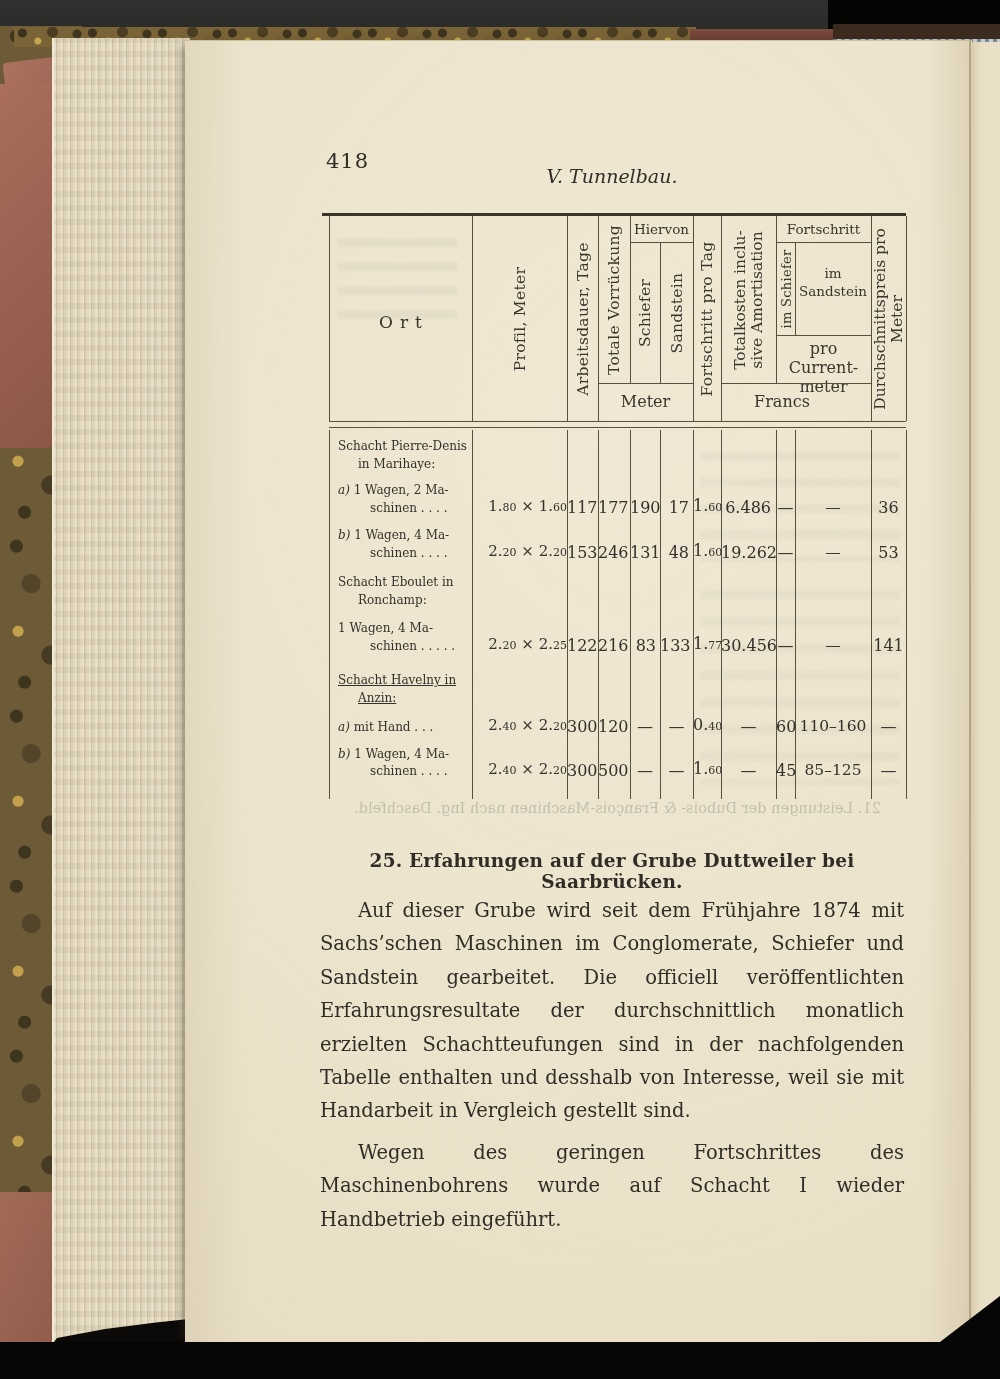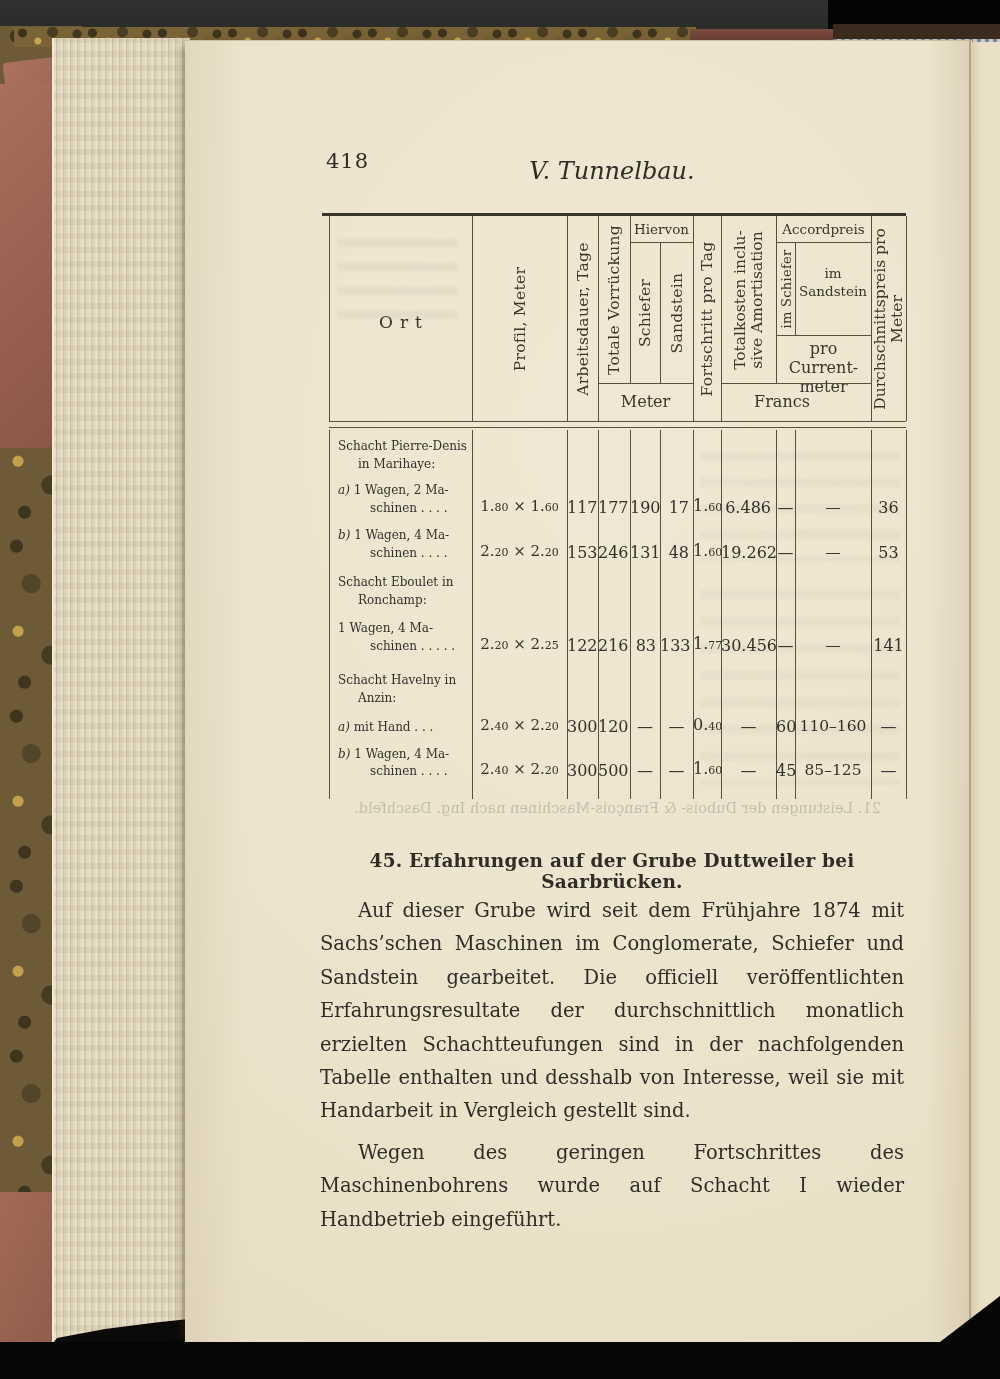--- a/index.html
+++ b/index.html
@@ -60,21 +60,21 @@
   .gutter-line{position:absolute;left:969px;top:40px;width:2px;height:1303px;background:#b5a584;z-index:6;}
   .right-sliver{position:absolute;left:971px;top:42px;width:29px;height:1301px;z-index:5;
     background:linear-gradient(90deg,#d9cdae,#e8dfc6 10px);}
   .corner-black{position:absolute;left:925px;top:1290px;width:75px;height:60px;z-index:7;background:#070606;
     clip-path:polygon(6% 100%,100% 10%,100% 100%);}
   .bottom-black{position:absolute;left:0;top:1342px;width:1000px;height:37px;background:#070606;z-index:8;}
 
   
   .print{color:#312d26;}
   #page-number{position:absolute;left:326px;top:149px;font-size:21px;letter-spacing:1px;z-index:9;}
-  #running-head{position:absolute;left:312px;top:157px;width:600px;text-align:center;font-style:italic;font-size:24px;z-index:9;}
+  #running-head{position:absolute;left:312px;top:165px;width:600px;text-align:center;font-style:italic;font-size:19px;z-index:9;}
 
   #tableWrap{position:absolute;left:322px;top:213px;width:586px;height:594px;z-index:9;}
   .topbar{position:absolute;left:0;top:0;width:584px;height:3px;background:#3a352b;}
   .vline{position:absolute;width:1px;background:#56503f;}
   .hline{position:absolute;height:1px;background:#56503f;}
 
   .hc{position:absolute;color:#3a352c;}
   .vt{position:absolute;left:50%;top:50%;transform:translate(-50%,-50%) rotate(-90deg);
       white-space:nowrap;text-align:center;font-size:15.5px;letter-spacing:.3px;}
   .vt2{position:absolute;left:50%;top:50%;transform:translate(-50%,-50%) rotate(-90deg);
@@ -103,29 +103,29 @@
   .h-c9 .vt{font-size:13px;}
 
   #tbody{position:absolute;left:7px;top:217px;width:577px;}
   .trow{display:grid;grid-template-columns:143px 95px 31px 32px 30px 33px 28px 55px 19px 76px 35px;
         align-items:end;font-size:16px;line-height:17.5px;color:#34302a;}
   #tbody .trow:nth-child(1){margin-top:8px;}
   #tbody .trow:nth-child(2){margin-top:9px;}
   #tbody .trow:nth-child(3){margin-top:10px;}
   #tbody .trow:nth-child(4){margin-top:12px;}
   #tbody .trow:nth-child(5){margin-top:11px;}
-  #tbody .trow:nth-child(6){margin-top:17px;}
+  #tbody .trow:nth-child(6){margin-top:17px;text-decoration:underline;}
   #tbody .trow:nth-child(7){margin-top:9px;}
   #tbody .trow:nth-child(8){margin-top:9px;}
   .ort{padding-left:9px;font-size:12px;}
   .ort .l1,.ort .l2{display:block;white-space:nowrap;}
   .ort .l2{padding-left:20px;margin-left:12px;}
   .grow .ort .l2{padding-left:8px;}
   .cell{padding-bottom:1px;}
-  .c2{text-align:center;font-size:15px;}
+  .c2{text-align:right;font-size:15px;}
   .c3,.c4,.c5,.c6{text-align:right;padding-right:4px;}
   .c7{text-align:right;padding-right:3px;}
   .c8{text-align:right;padding-right:5px;}
   .c9{text-align:right;padding-right:2px;}
   .c10{text-align:center;font-size:15.5px;}
   .c11{text-align:center;}
   .dash{text-align:center;padding-right:0;}
   .sm{font-size:11px;letter-spacing:0;}
 
   #section-heading{position:absolute;left:312px;top:850px;width:600px;text-align:center;
@@ -201,21 +201,21 @@
     <div class="hc h-c7">
       <div class="vt">Fortschritt pro Tag</div>
     </div>
     <div class="hc h-c8">
       <div class="vt2" style="width:160px">
         <span>Totalkosten inclu-</span>
         <span>sive Amortisation</span>
       </div>
     </div>
     <div class="hc h-accord">
-      <div class="hd-small">Accordpreis</div>
+      <div class="hd-small">Fortschritt</div>
     </div>
     <div class="hc h-c9">
       <div class="vt">im Schiefer</div>
     </div>
     <div class="hc h-c10">im Sandstein</div>
     <div class="hc h-procur">
       <span>pro Current-</span><br>
       <span>meter</span>
     </div>
     <div class="hc h-francs">
@@ -355,21 +355,21 @@
           <div class="cell c6 dash">—</div>
           <div class="cell c7">1.<span class="sm">60</span></div>
           <div class="cell c8 dash">—</div>
           <div class="cell c9">45</div>
           <div class="cell c10">85–125</div>
           <div class="cell c11 dash">—</div>
         </div>
       </div>
   </div>
 
-  <div id="section-heading" class="print">45. Erfahrungen auf der Grube Duttweiler bei Saarbrücken.</div>
+  <div id="section-heading" class="print">25. Erfahrungen auf der Grube Duttweiler bei Saarbrücken.</div>
   <div id="bodytext" class="print">
     <p>Auf dieser Grube wird seit dem Frühjahre 1874 mit Sachs’schen Maschinen im Conglomerate, Schiefer und Sandstein gearbeitet. Die officiell veröffentlichten Erfahrungsresultate der durchschnittlich monatlich erzielten Schachtteufungen sind in der nachfolgenden Tabelle enthalten und desshalb von Interesse, weil sie mit Handarbeit in Vergleich gestellt sind.</p>
     <p>Wegen des geringen Fortschrittes des Maschinenbohrens wurde auf Schacht I wieder Handbetrieb eingeführt.</p>
   </div>
 
   <div id="bleed-line" class="bleed">21. Leistungen der Dubois- &amp; François-Maschinen nach Ing. Daschfeld.</div>
   <div id="smudge-1" class="bleed smudge"></div>
   <div id="smudge-2" class="bleed smudge"></div>
   <div id="smudge-3" class="bleed smudge"></div>
 </div>

